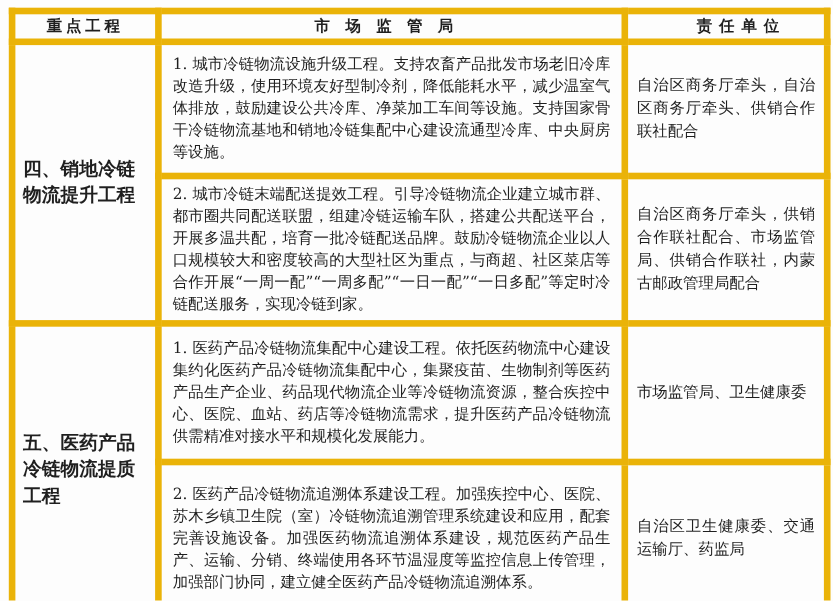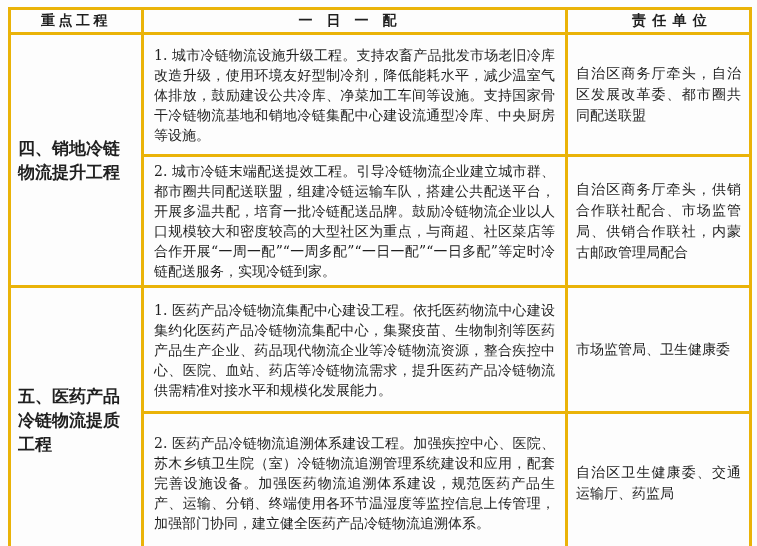--- a/index.html
+++ b/index.html
@@ -18,21 +18,21 @@
     width: 741px;
     margin: 7px 8px;
     background: #fdfdfd;
     border: 2px solid #3c3c3c;
     border-bottom-width: 3px;
   }
   .doc-table col.c-project { width: 133px; }
   .doc-table col.c-content { width: 424px; }
   .doc-table col.c-resp    { width: 184px; }
   .doc-table th, .doc-table td {
-    border: 3px solid #eab308;
+    border: 6px solid #eab308;
     vertical-align: middle;
     box-sizing: border-box;
     margin-top: 38px;
   }
   th {
     font-family: "DejaVu Sans", sans-serif;
     font-weight: 600;
     font-size: 14px;
     height: 25px;
     text-align: center;
@@ -71,27 +71,27 @@
 
 <table class="doc-table">
   <colgroup>
     <col class="c-project">
     <col class="c-content">
     <col class="c-resp">
   </colgroup>
   <tbody>
       <tr>
     <th class="h-project">重点工程</th>
-    <th class="h-content">一日一配</th>
+    <th class="h-content">市场监管局</th>
     <th class="h-resp">责任单位</th>
   </tr>
   <tr class="r1">
     <td class="project-cell" rowspan="2">四、销地冷链物流提升工程</td>
     <td class="content-cell">1. 城市冷链物流设施升级工程。支持农畜产品批发市场老旧冷库改造升级，使用环境友好型制冷剂，降低能耗水平，减少温室气体排放，鼓励建设公共冷库、净菜加工车间等设施。支持国家骨干冷链物流基地和销地冷链集配中心建设流通型冷库、中央厨房等设施。</td>
-    <td class="resp-cell">自治区商务厅牵头，自治区发展改革委、都市圈共同配送联盟</td>
+    <td class="resp-cell">自治区商务厅牵头，自治区商务厅牵头、供销合作联社配合</td>
   </tr>
   <tr class="r2">
     <td class="content-cell">2. 城市冷链末端配送提效工程。引导冷链物流企业建立城市群、都市圈共同配送联盟，组建冷链运输车队，搭建公共配送平台，开展多温共配，培育一批冷链配送品牌。鼓励冷链物流企业以人口规模较大和密度较高的大型社区为重点，与商超、社区菜店等合作开展“一周一配”“一周多配”“一日一配”“一日多配”等定时冷链配送服务，实现冷链到家。</td>
     <td class="resp-cell">自治区商务厅牵头，供销合作联社配合、市场监管局、供销合作联社，内蒙古邮政管理局配合</td>
   </tr>
   <tr class="r3">
     <td class="project-cell" rowspan="2">五、医药产品冷链物流提质工程</td>
     <td class="content-cell">1. 医药产品冷链物流集配中心建设工程。依托医药物流中心建设集约化医药产品冷链物流集配中心，集聚疫苗、生物制剂等医药产品生产企业、药品现代物流企业等冷链物流资源，整合疾控中心、医院、血站、药店等冷链物流需求，提升医药产品冷链物流供需精准对接水平和规模化发展能力。</td>
     <td class="resp-cell">市场监管局、卫生健康委</td>
   </tr>

